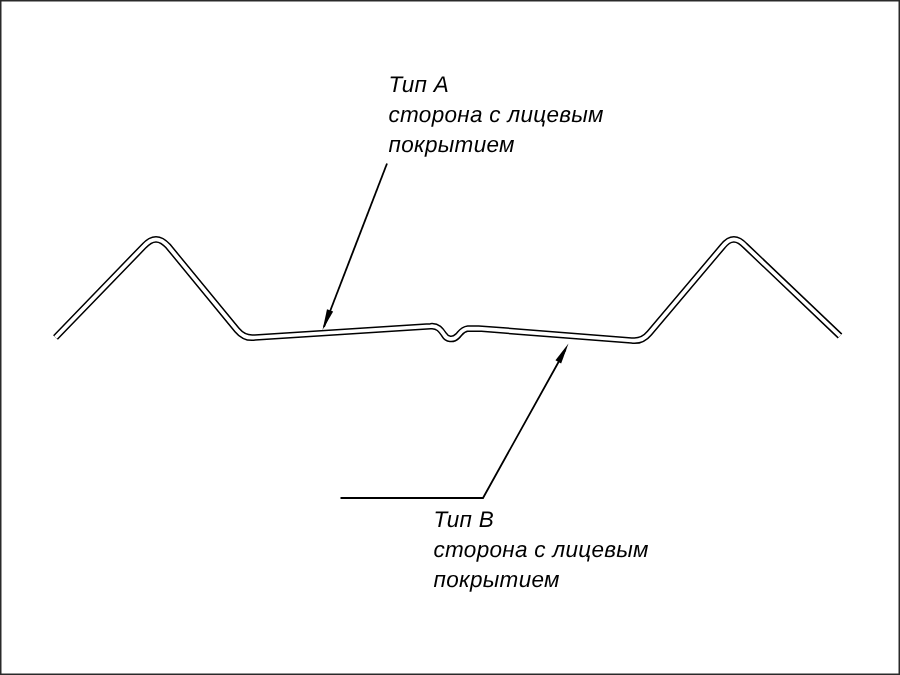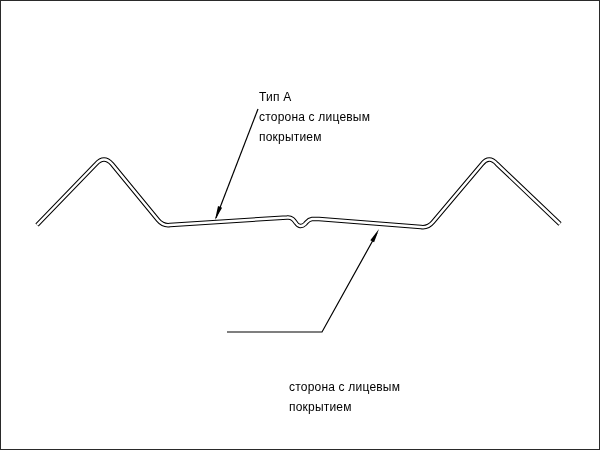--- a/index.html
+++ b/index.html
@@ -17,26 +17,26 @@
     overflow: hidden;
     font-family: "Liberation Sans", sans-serif;
   }
   .drawing-svg {
     position: absolute;
     left: 0;
     top: 0;
   }
   .label {
     position: absolute;
-    font-size: 12px;
+    font-style: italic;
+    font-size: 15px;
     line-height: 20px;
     color: #000000;
     white-space: nowrap;
     letter-spacing: 0.2px;
-    margin-top: 40px;
   }
   .label-a { left: 258px; top: 46px; }
   .label-b { left: 288px; top: 336px; }
 </style>
 </head>
 <body>
 
 <div class="canvas">
 
   <svg class="drawing-svg" width="600" height="450" viewBox="0 0 600 450">
@@ -63,17 +63,18 @@
     <polygon points="378,228 373.1,241.3 369.3,239.2" fill="#000000"></polygon>
   </svg>
 
   <div class="label label-a">
     <div>Тип А</div>
     <div>сторона с лицевым</div>
     <div>покрытием</div>
   </div>
 
   <div class="label label-b">
+    <div>Тип В</div>
     <div>сторона с лицевым</div>
     <div>покрытием</div>
   </div>
 
 </div>
 
 </body></html>

